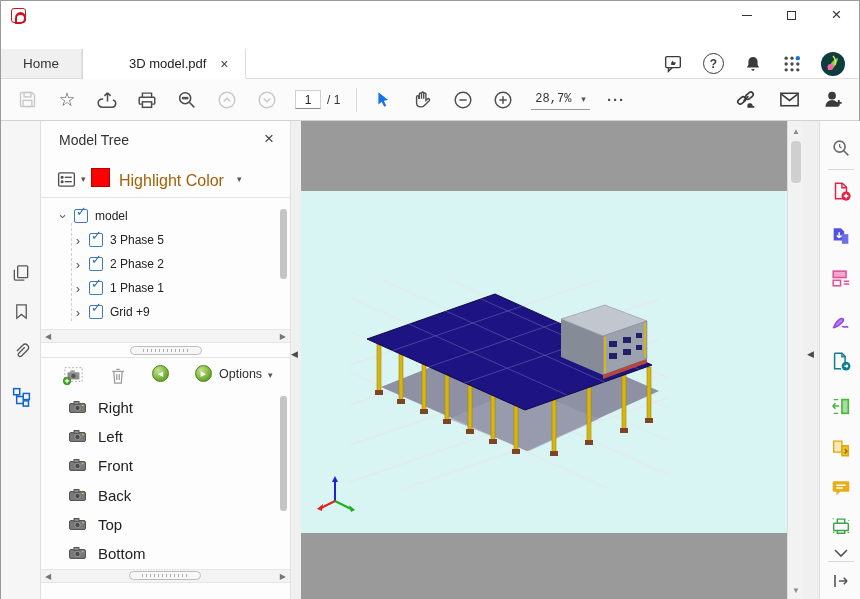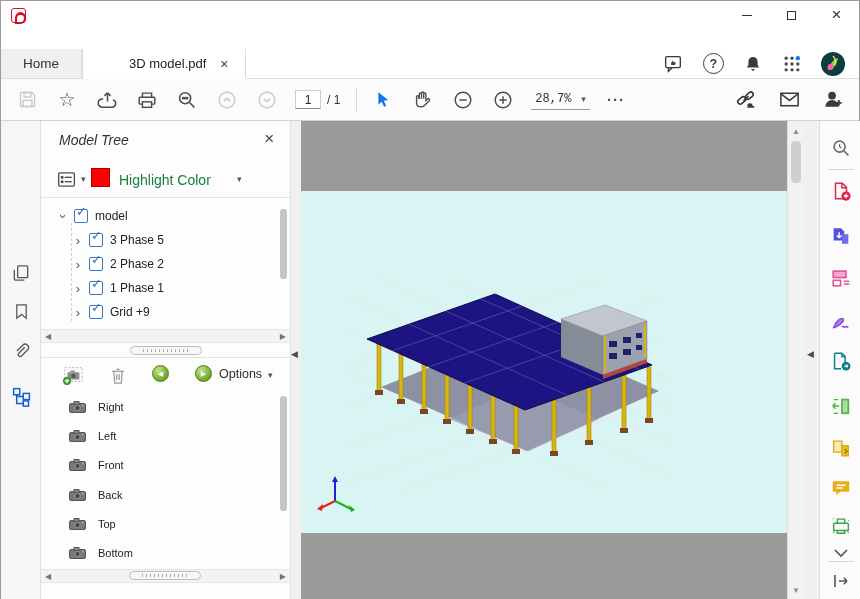--- a/index.html
+++ b/index.html
@@ -47,28 +47,28 @@
   .tb-right { margin-left:auto; display:flex; align-items:center; }
   .tb-right .tb-icon { margin-right:0; margin-left:20px; color:#3a3a3a; }
 
   
   .content { position:absolute; left:0; top:120px; width:860px; height:479px; }
   .left-rail { position:absolute; left:0; top:0; width:40px; height:479px; background:#f6f6f6; border-right:1px solid #e0e0e0; }
   .rail-icon { position:absolute; left:8px; width:24px; height:24px; color:#585858; display:flex; align-items:center; justify-content:center; }
   .rail-icon.active { color:#0f62cf; }
 
   .left-panel { position:absolute; left:40px; top:0; width:250px; height:479px; background:#fdfdfd; border-right:1px solid #e0e0e0; }
-  .panel-header { position:absolute; left:0; top:0; width:100%; height:40px;font-style:italic; }
+  .panel-header { position:absolute; left:0; top:0; width:100%; height:40px; }
   .panel-title { position:absolute; left:18px; top:11px; font-size:14px; color:#323232; }
   .panel-close { position:absolute; right:16px; top:9px; font-size:17px; color:#444; line-height:1; }
   .hl-row { position:absolute; left:0; top:40px; width:100%; height:37px; border-bottom:1px solid #e4e4e4; }
   .hl-list-icon { position:absolute; left:15px; top:8px; color:#4d4d4d; }
   .hl-caret { position:absolute; left:40px; top:13px; font-size:9px; color:#555; }
   .swatch { position:absolute; left:50px; top:7px; width:19px; height:19px; background:#fe0000; border:1px solid #b40000; }
-  .hl-label { position:absolute; left:78px; top:11px; font-size:14px; color:#15803d; }
+  .hl-label { position:absolute; left:78px; top:11px; font-size:16px; color:#a16207; }
   .hl-caret2 { position:absolute; left:196px; top:13px; font-size:9px; color:#555; }
 
   .tree { position:absolute; left:0; top:80px; width:100%; height:126px; }
   .tree-row { position:absolute; left:0; height:24px; display:flex; align-items:center; }
   .tree-guide { position:absolute; left:30px; top:22px; height:98px; border-left:1px dashed #cfcfcf; }
   .chev { width:12px; text-align:center; font-size:13px; color:#555; display:inline-block; }
   .chev.expanded { transform:rotate(90deg); }
   .cbx { position:relative; width:14px; height:14px; border:1px solid #3a7bbf; border-radius:2px; background:#fff; margin:0 7px 0 5px; flex:none; }
   .cbx .ck { position:absolute; left:1px; top:-6px; font-size:13px; color:#2f6fb2; font-weight:bold; }
   .tree-label { font-size:12px; color:#222; white-space:nowrap; }
@@ -79,21 +79,21 @@
   .split-pill { width:72px; height:9px; border:1px solid #bdbdbd; border-radius:5px; background:#f7f7f7 repeating-linear-gradient(90deg,#adadad 0 1px,transparent 1px 4px) center/46px 3px no-repeat; }
 
   .views-toolbar { position:absolute; left:0; top:236px; width:100%; height:34px; border-top:1px solid #e4e4e4; }
   .vt-icon { position:absolute; top:6px; width:24px; height:22px; color:#9a9a9a; display:flex; align-items:center; justify-content:center; }
   .green-btn { position:absolute; top:7px; width:17px; height:17px; border-radius:50%; border:1px solid #4e7f1e; background:radial-gradient(circle at 35% 30%, #c4e48b, #6aa828 70%); color:#fff; font-size:7px; display:flex; align-items:center; justify-content:center; }
   .options-lbl { position:absolute; left:178px; top:9px; font-size:12.5px; color:#2f2f2f; }
   .options-caret { position:absolute; left:227px; top:12px; font-size:9px; color:#555; }
 
   .views-list { position:absolute; left:0; top:270px; width:100%; height:178px; }
   .view-row { position:absolute; left:28px; height:24px; display:flex; align-items:center; gap:12px; }
-  .view-label { font-size:11px; color:#222; }
+  .view-label { font-size:15px; color:#222; }
 
   
   .collapse-strip { position:absolute; top:0; height:479px; background:#f0f0f0; }
   .strip-arrow { position:absolute; font-size:9px; color:#4a4a4a; }
 
   
   .doc-area { position:absolute; left:300px; top:0; width:486px; height:479px; background:#9a9a9a; overflow:hidden; }
   .doc-page { position:absolute; left:0; top:70px; width:486px; height:342px; background:#d9f5f3; }
   .model-svg { position:absolute; left:48px; top:158px; }
   .axis-svg { position:absolute; left:14px; top:352px; }

